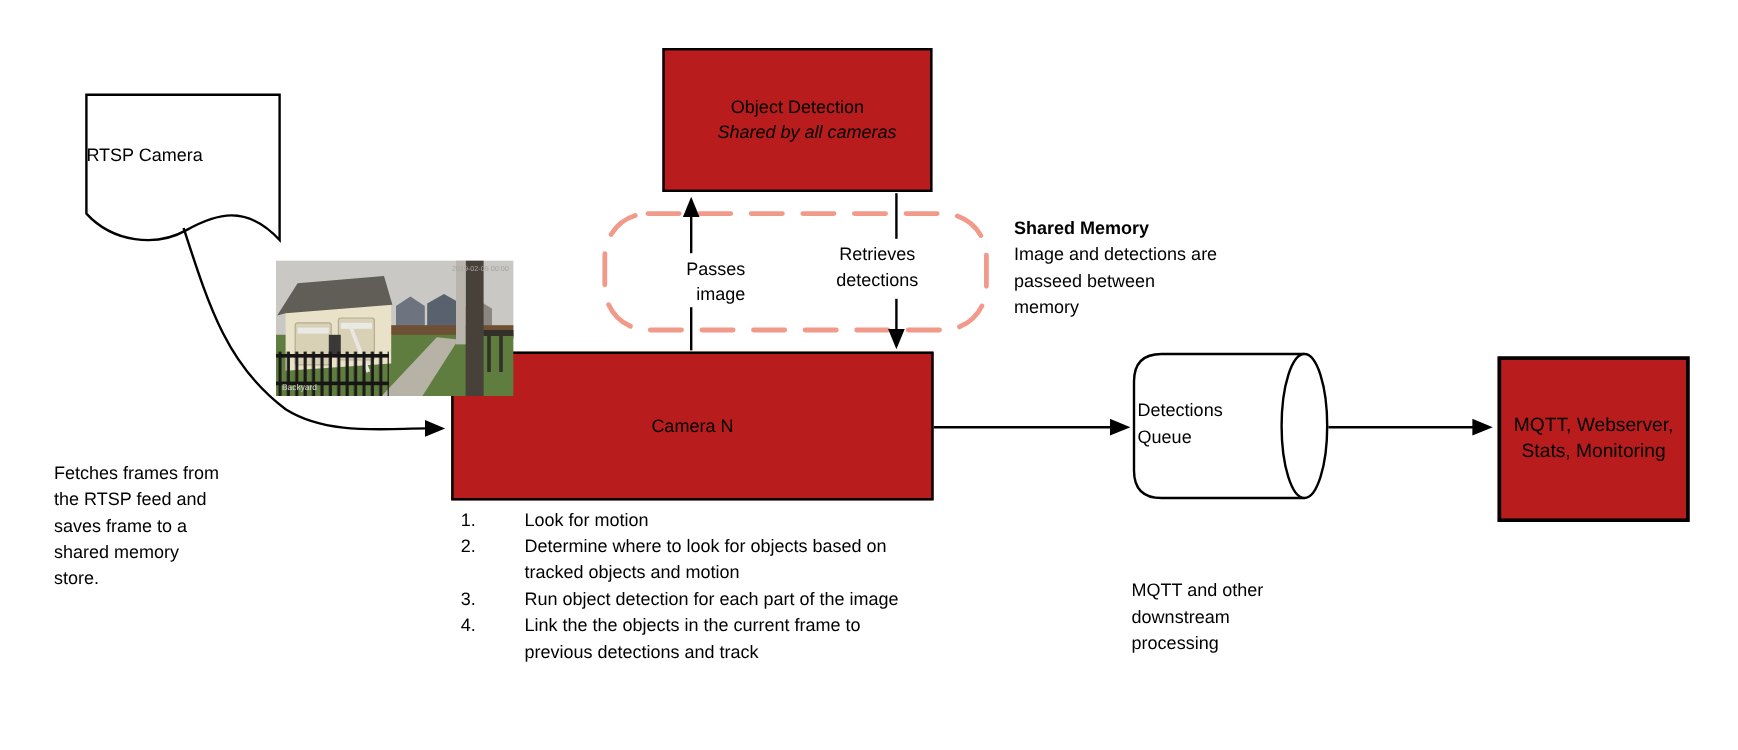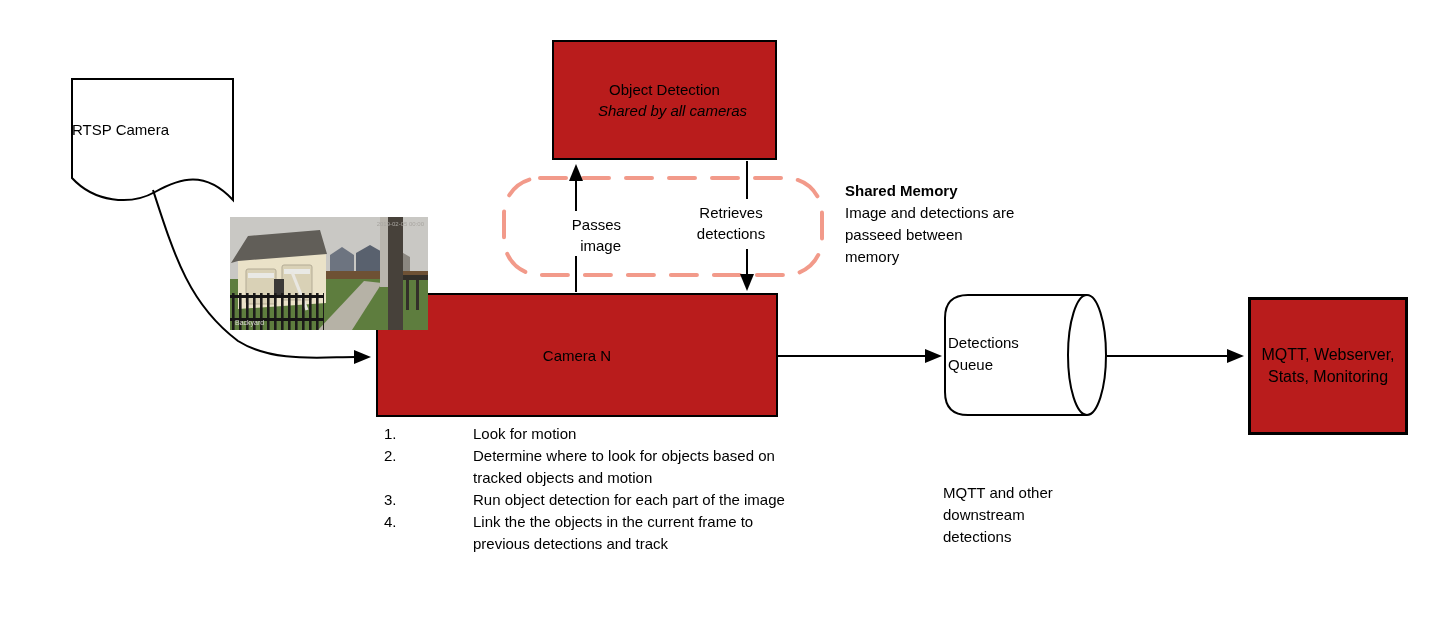--- a/index.html
+++ b/index.html
@@ -19,21 +19,21 @@
   }
   .note{position:absolute;font-size:15px;line-height:22px;margin-top:44px;}
   .note .line{display:block;}
   .note .title{display:block;font-weight:bold;}
   .edge-label{
     position:absolute;font-size:15px;line-height:21px;text-align:center;background:#fff;
   }
   .steps{position:absolute;left:384px;top:423px;font-size:15px;line-height:22px;}
   .step{display:flex;}
   .step .num{width:53px;flex:0 0 53px;}
-  .step .txt{width:332px;margin-left:36px;}
+  .step .txt{width:332px;}
   .snapshot{position:absolute;left:230px;top:217px;width:198px;height:113px;z-index:3;}
   .z2{z-index:2;}
 </style>
 </head>
 <body>
 
 <div class="canvas">
 
   <svg class="layer" width="1448" height="625" viewBox="0 0 1448 625">
     <defs>
@@ -58,20 +58,27 @@
 
     <path d="M1087,295 H968 Q945,295 945,318 V392 Q945,415 968,415 H1087 Z" fill="#ffffff" stroke="none"></path>
     <path d="M1087,295 H968 Q945,295 945,318 V392 Q945,415 968,415 H1087" fill="none" stroke="#000" stroke-width="2"></path>
     <ellipse cx="1087" cy="355" rx="19" ry="60" fill="#ffffff" stroke="#000" stroke-width="2"></ellipse>
 
     <path d="M1107,356 H1229" fill="none" stroke="#000" stroke-width="2" marker-end="url(#arrow)"></path>
   </svg>
 
   <div class="shape-label" style="left:72px;top:119px;width:161px;">RTSP Camera</div>
 
+  <div class="note" style="left:45px;top:340px;width:180px;">
+    <span class="line">Fetches frames from</span>
+    <span class="line">the RTSP feed and</span>
+    <span class="line">saves frame to a</span>
+    <span class="line">shared memory</span>
+    <span class="line">store.</span>
+  </div>
 
   <div class="node" style="left:552px;top:40px;width:225px;height:120px;">
     <div>Object Detection</div>
     <div class="sub">Shared by all cameras</div>
   </div>
 
   <div class="note" style="left:845px;top:136px;width:225px;">
     <span class="title">Shared Memory</span>
     <span class="line">Image and detections are</span>
     <span class="line">passeed between</span>
@@ -152,20 +159,20 @@
       <span class="num">4.</span>
       <span class="txt">Link the the objects in the current frame to previous detections and track</span>
     </div>
   </div>
 
   <div class="shape-label" style="left:948px;top:332px;width:120px;">Detections Queue</div>
 
   <div class="note" style="left:943px;top:438px;width:180px;">
     <span class="line">MQTT and other</span>
     <span class="line">downstream</span>
-    <span class="line">detections</span>
+    <span class="line">processing</span>
   </div>
 
   <div class="node" style="left:1248px;top:297px;width:160px;height:138px;border-width:3px;font-size:16px;line-height:22px;">
     <div style="width:140px;">MQTT, Webserver, Stats, Monitoring</div>
   </div>
 
 </div>
 
 </body></html>

